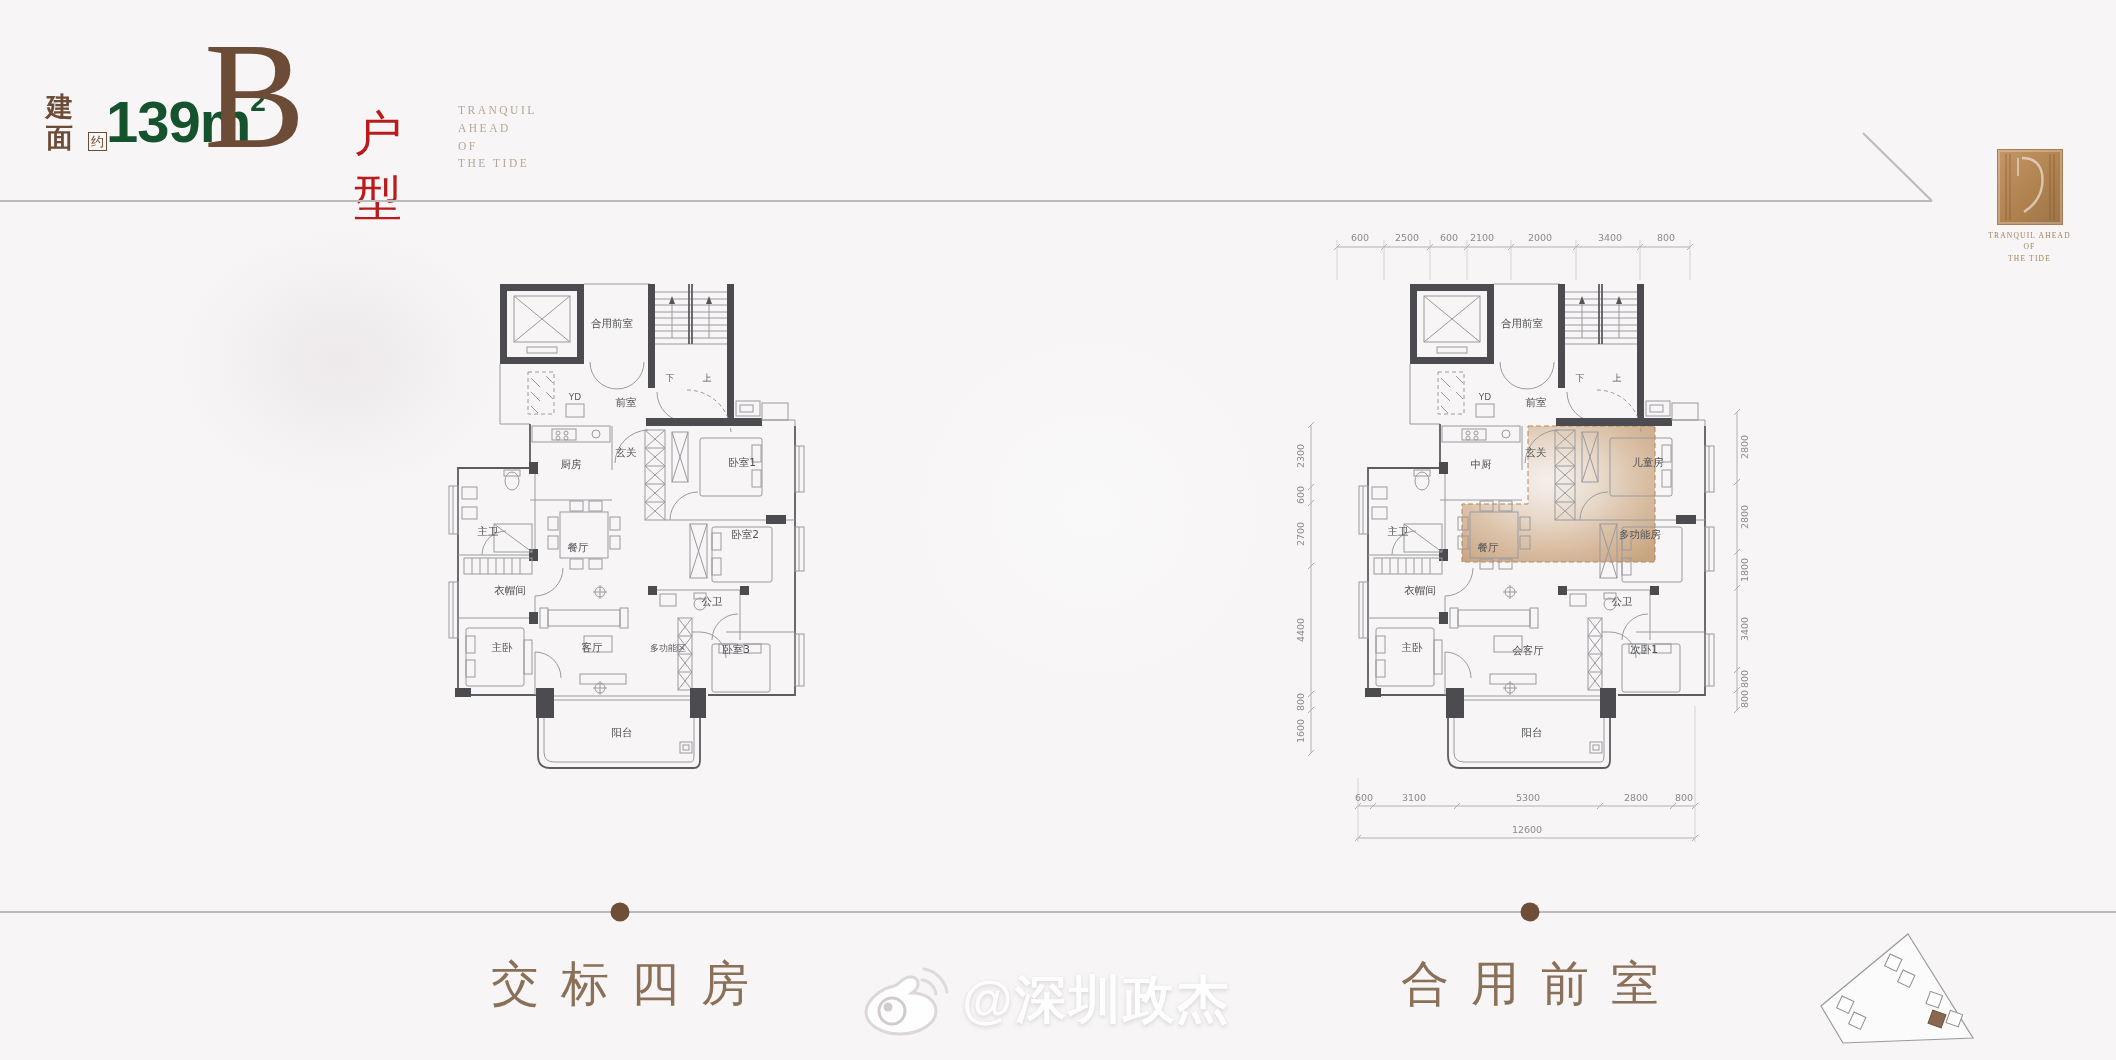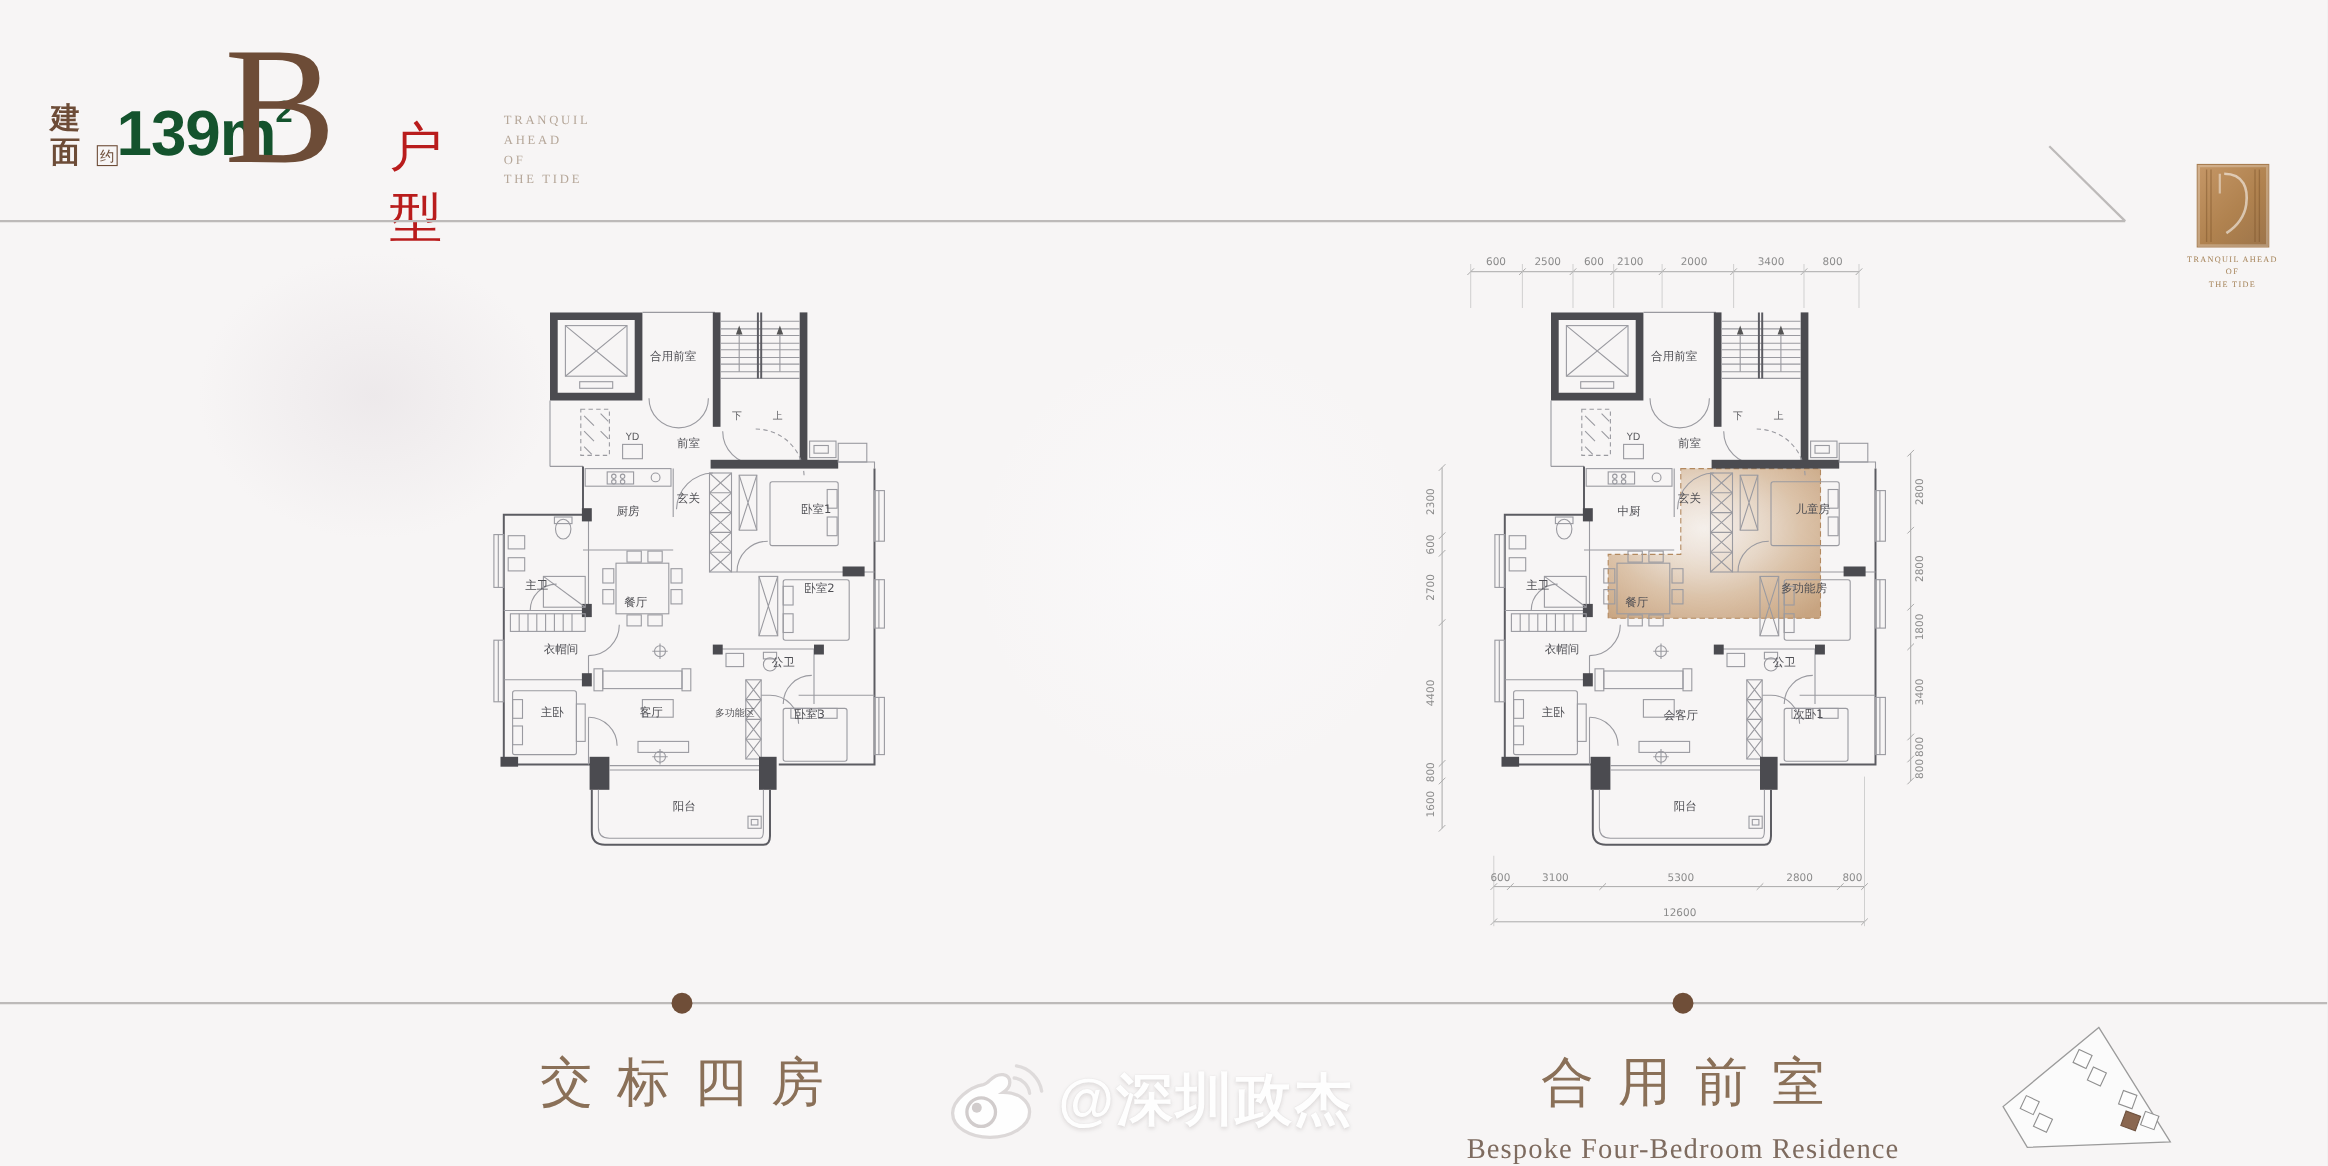--- a/index.html
+++ b/index.html
@@ -386,21 +386,20 @@
       </g>
       <rect x="1930" y="1012" width="14" height="14" transform="rotate(20 1937 1019)" fill="#8a6750" stroke="#6f5340" stroke-width="1"></rect>
     </g>
   </svg>
 
   <div class="caption caption-left">
     <div class="zh">交标四房</div>
   </div>
   <div class="caption caption-right">
     <div class="zh">合用前室</div>
-    <div class="en">Bespoke Four-Bedroom Residence</div>
   </div>
 
   <div class="watermark">
     <svg class="wm-icon" width="92" height="76" viewBox="0 0 92 76">
       <g fill="none" stroke="#dbd7d7" stroke-width="3" opacity=".9">
         <path d="M62 18 A16 16 0 0 1 76 32" stroke-linecap="round"></path>
         <path d="M64 7 A28 28 0 0 1 87 30" stroke-linecap="round"></path>
       </g>
       <g>
         <path d="M40 20 C48 12 58 14 58 22 C58 26 55 29 52 31 C66 31 76 39 76 49 C76 62 59 72 40 72 C22 72 6 63 6 50 C6 38 22 26 34 24 C36 23.6 38 22 40 20 Z" fill="#ffffff" stroke="#dbd7d7" stroke-width="3"></path>

